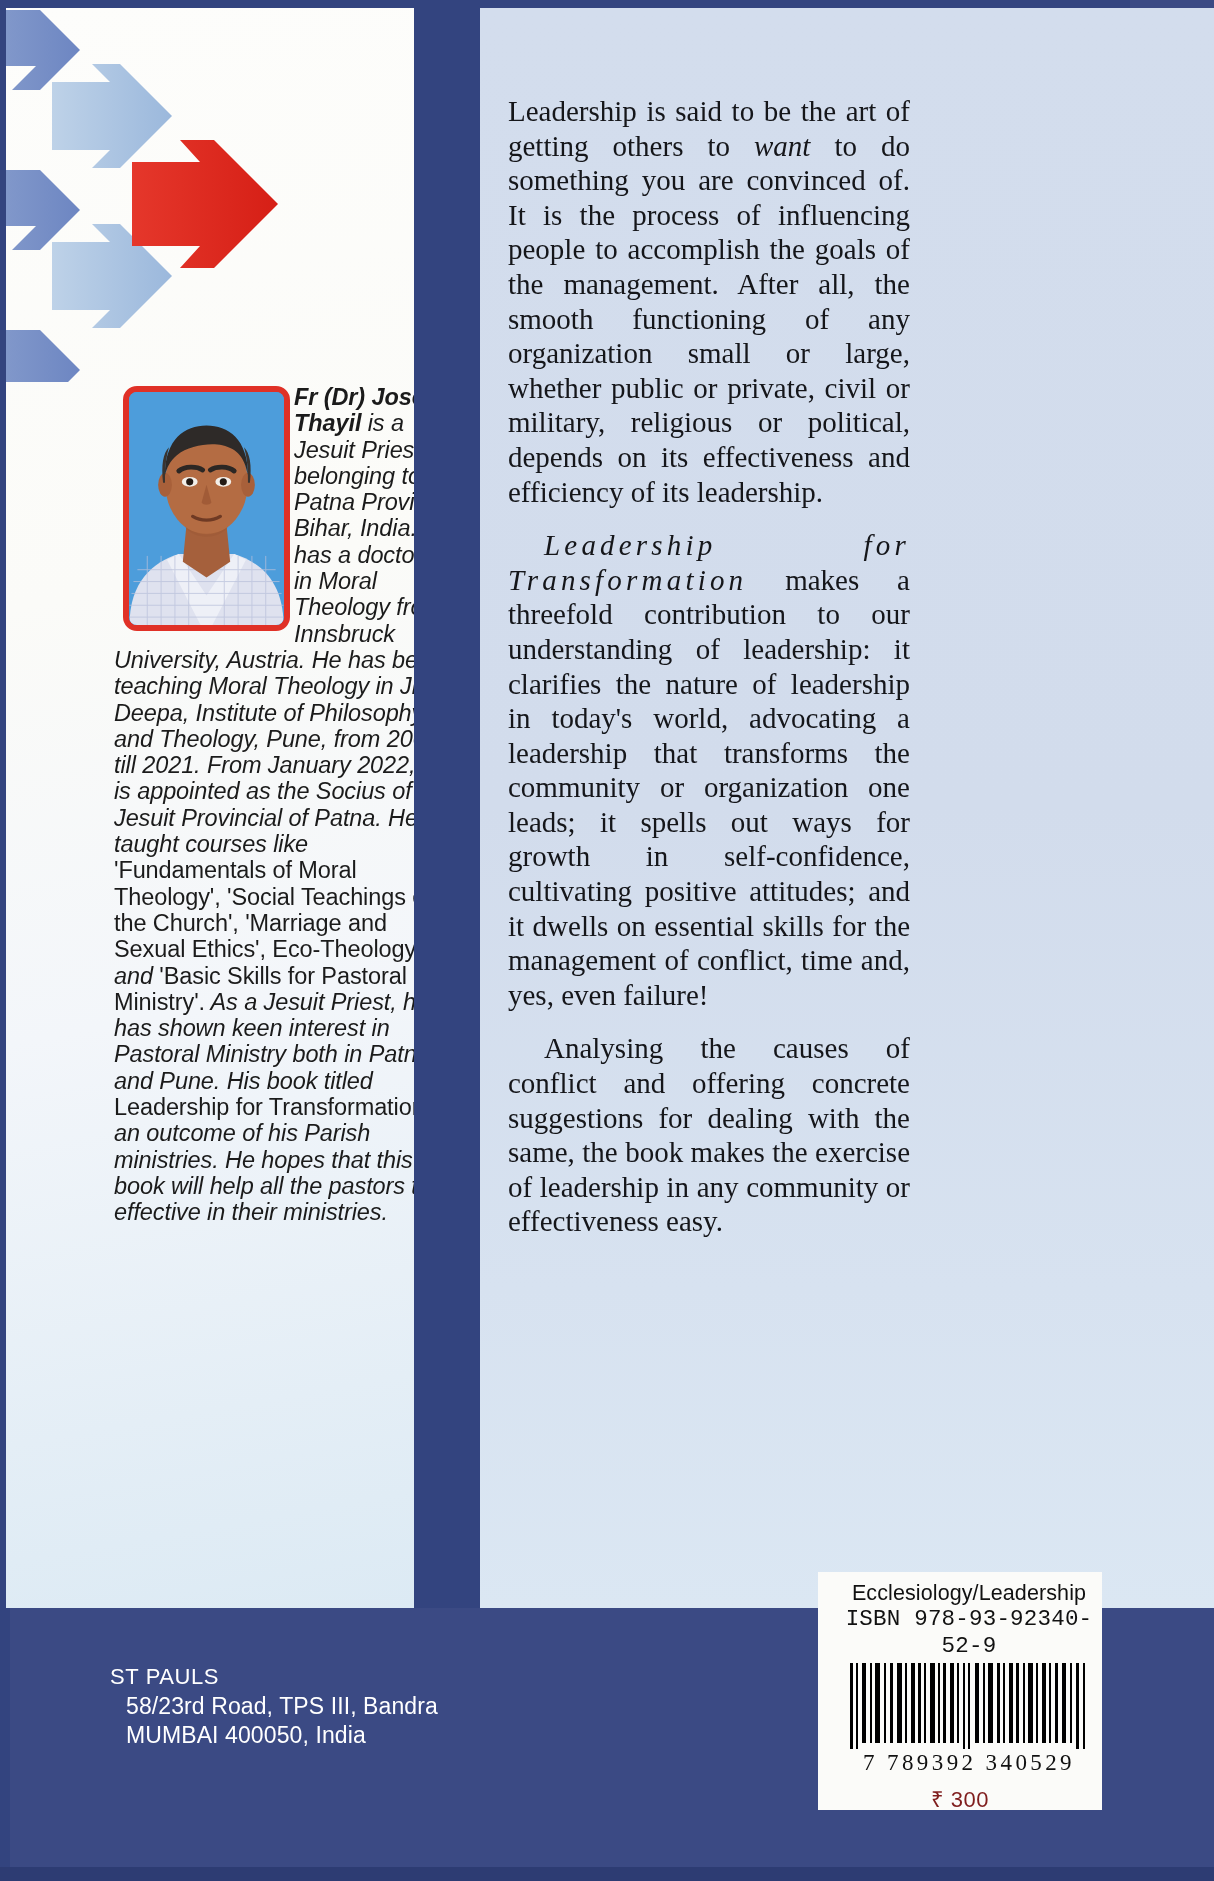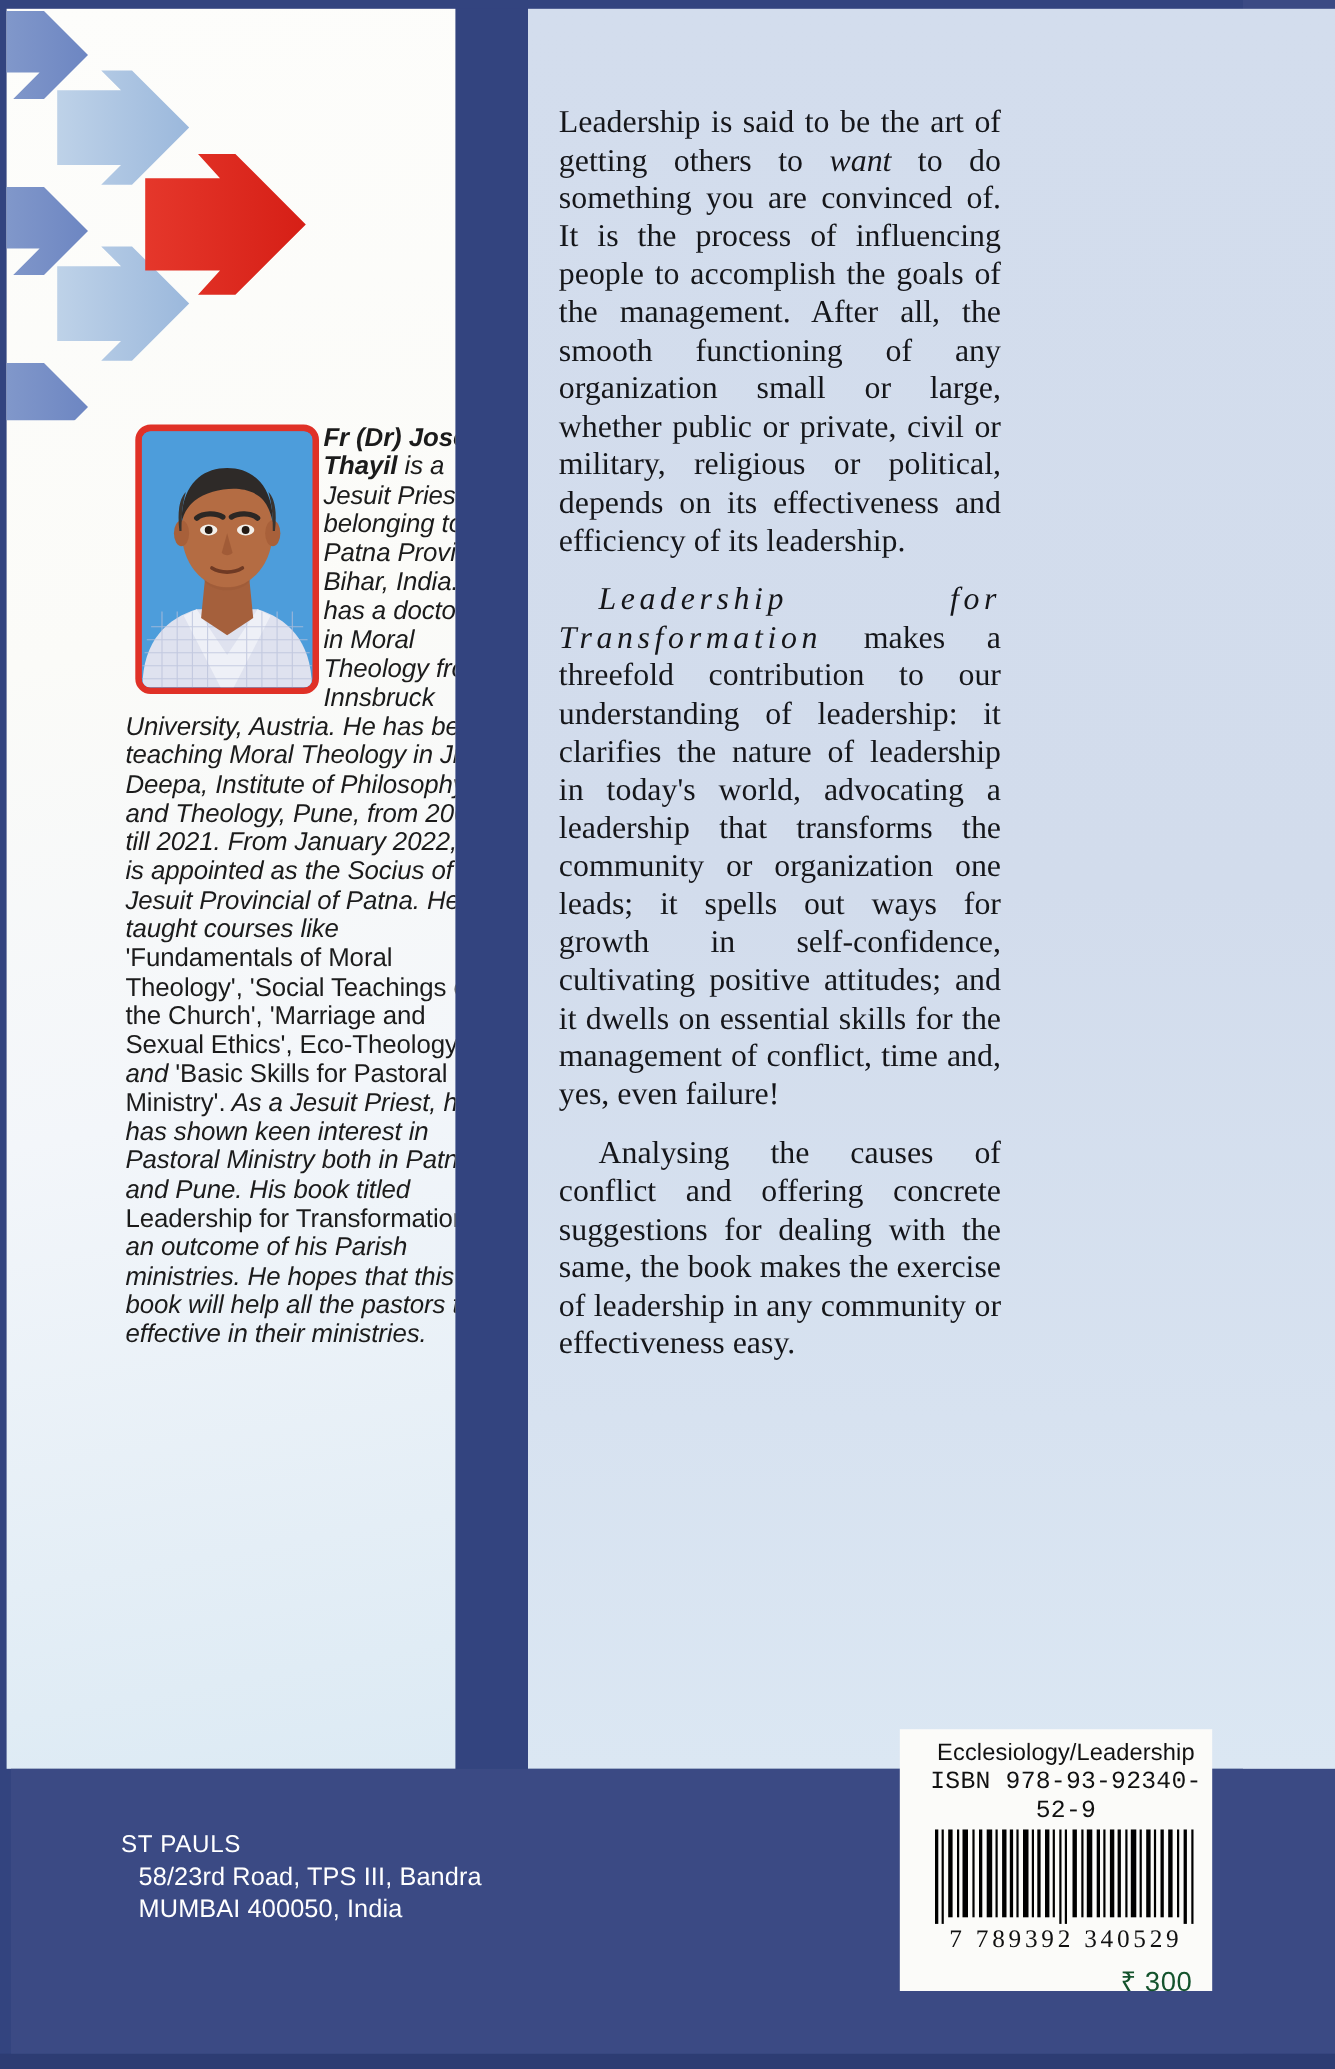--- a/index.html
+++ b/index.html
@@ -132,23 +132,23 @@
   .barcode { margin:3px auto 0 auto; display:block; }
   .isbn-digits {
     font-family:"Liberation Serif", serif;
     font-size:23px;
     letter-spacing:3.4px;
     color:#111;
     line-height:26px;
     margin-top:1px;
   }
   .price {
-    font-size:25px;
-    color:#14532d;
-    text-align:right;
+    font-size:22px;
+    color:#7f1d1d;
+    text-align:center;
     padding-right:18px;
     margin-top:7px;
     letter-spacing:0.5px;
   }
 </style>
 </head>
 <body>
 
 <div id="cover">
 

